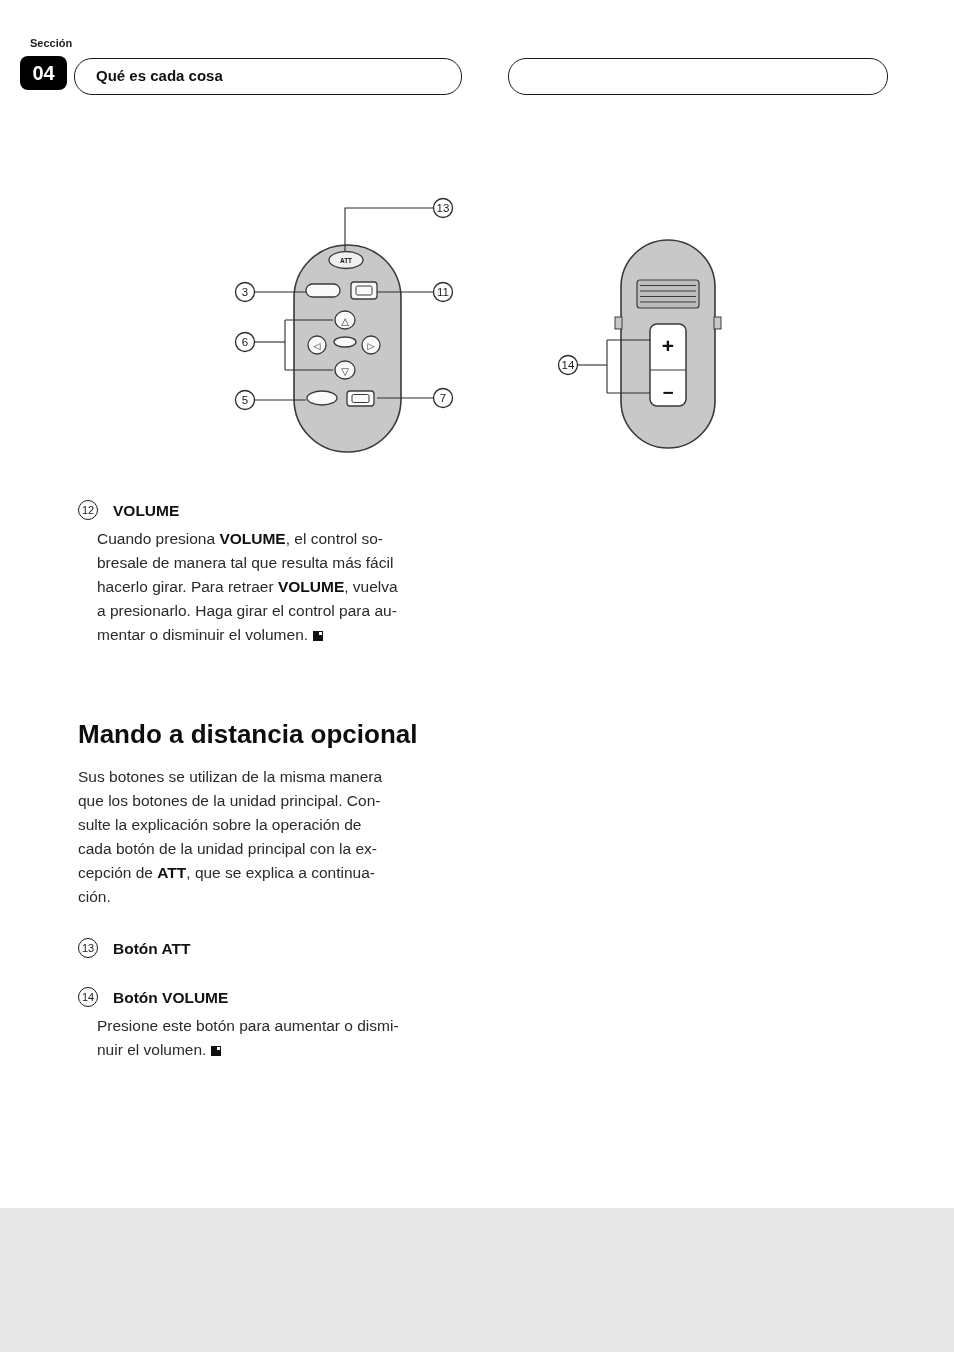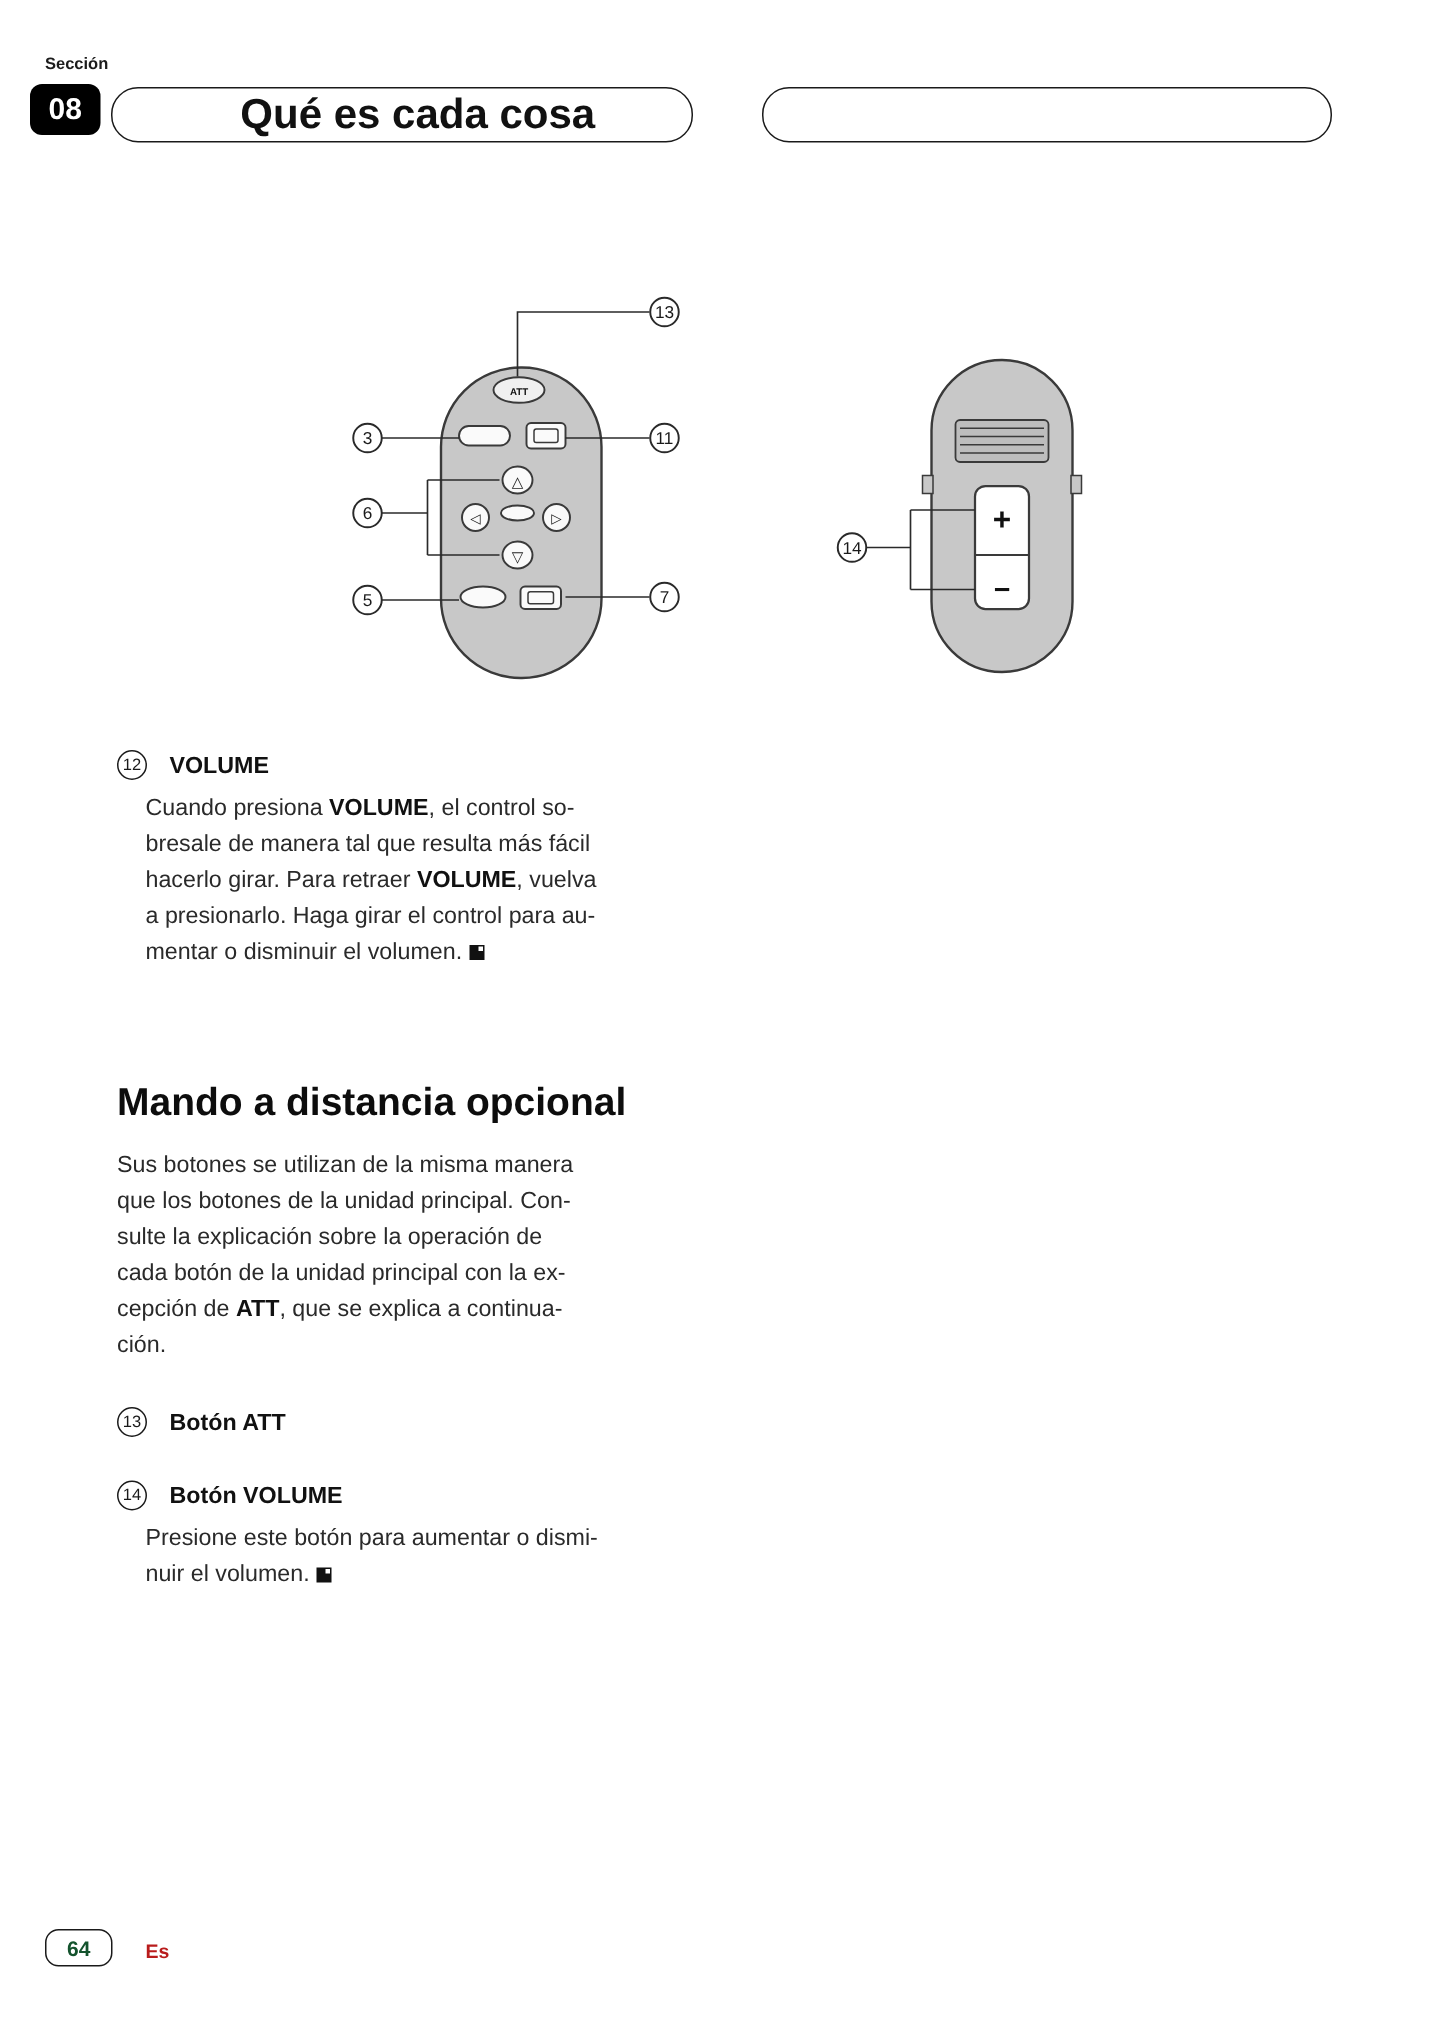--- a/index.html
+++ b/index.html
@@ -1,35 +1,35 @@
 <!DOCTYPE html>
 <html><head>
 <meta charset="utf-8">
 <style>
   * { margin:0; padding:0; box-sizing:border-box; }
   html,body { background:#e8e8e8; }
   .page {
-    position:relative; width:954px; height:1352px; margin:0 auto;
+    position:relative; width:954px; height:1208px; margin:0 auto;
     background:#ffffff; font-family:"Liberation Sans", sans-serif; color:#1c1c1c;
     overflow:hidden;
   }
   
   .section-label { position:absolute; left:30px; top:37px; font-size:11px; font-weight:bold; }
   .section-badge {
     position:absolute; left:20px; top:56px; width:47px; height:34px;
     background:#000; color:#fff; font-size:20px; font-weight:bold;
     border-radius:8px; display:flex; align-items:center; justify-content:center;
   }
   .title-box {
     position:absolute; top:58px; height:37px;
     border:1.7px solid #1a1a1a; border-radius:18px; background:#fff;
   }
   .title-box.first { left:74px; width:388px; }
   .title-box.second { left:508px; width:380px; }
-  .page-title { font-size:28px; font-weight:bold; line-height:34px; padding-left:21px; color:#111;text-align:center; }
+  .page-title { font-size:15px; font-weight:bold; line-height:34px; padding-left:21px; color:#111; }
   
   .diagram { position:absolute; left:0; top:195px; width:954px; height:270px; }
   .diagram svg { display:block; }
   .callout-num { font-size:11.5px; fill:#1a1a1a; }
   
   .content { position:absolute; left:78px; top:500px; width:396px; }
   .item-head { display:flex; align-items:flex-end; gap:15px; }
   .circ-num {
     flex:0 0 auto; width:20px; height:20px; border:1.3px solid #1a1a1a; border-radius:50%;
     font-size:11px; line-height:18px; text-align:center; color:#1a1a1a;
@@ -60,21 +60,21 @@
     font-size:14px; font-weight:bold; color:#14532d;
   }
   .lang-label { position:absolute; left:97px; top:1293px; font-size:13px; font-weight:bold; color:#b91c1c; }
 </style>
 </head>
 <body>
 
 <div class="page">
 
   <div class="section-label">Sección</div>
-  <div class="section-badge">08</div>
+  <div class="section-badge">04</div>
   <div class="title-box first">
     <div class="page-title">Qué es cada cosa</div>
   </div>
   <div class="title-box second"></div>
 
   <div class="diagram">
     <svg width="954" height="270" viewBox="0 0 954 270">
       <g stroke="#3a3a3a" fill="none" stroke-width="1.3">
 
         <g>

